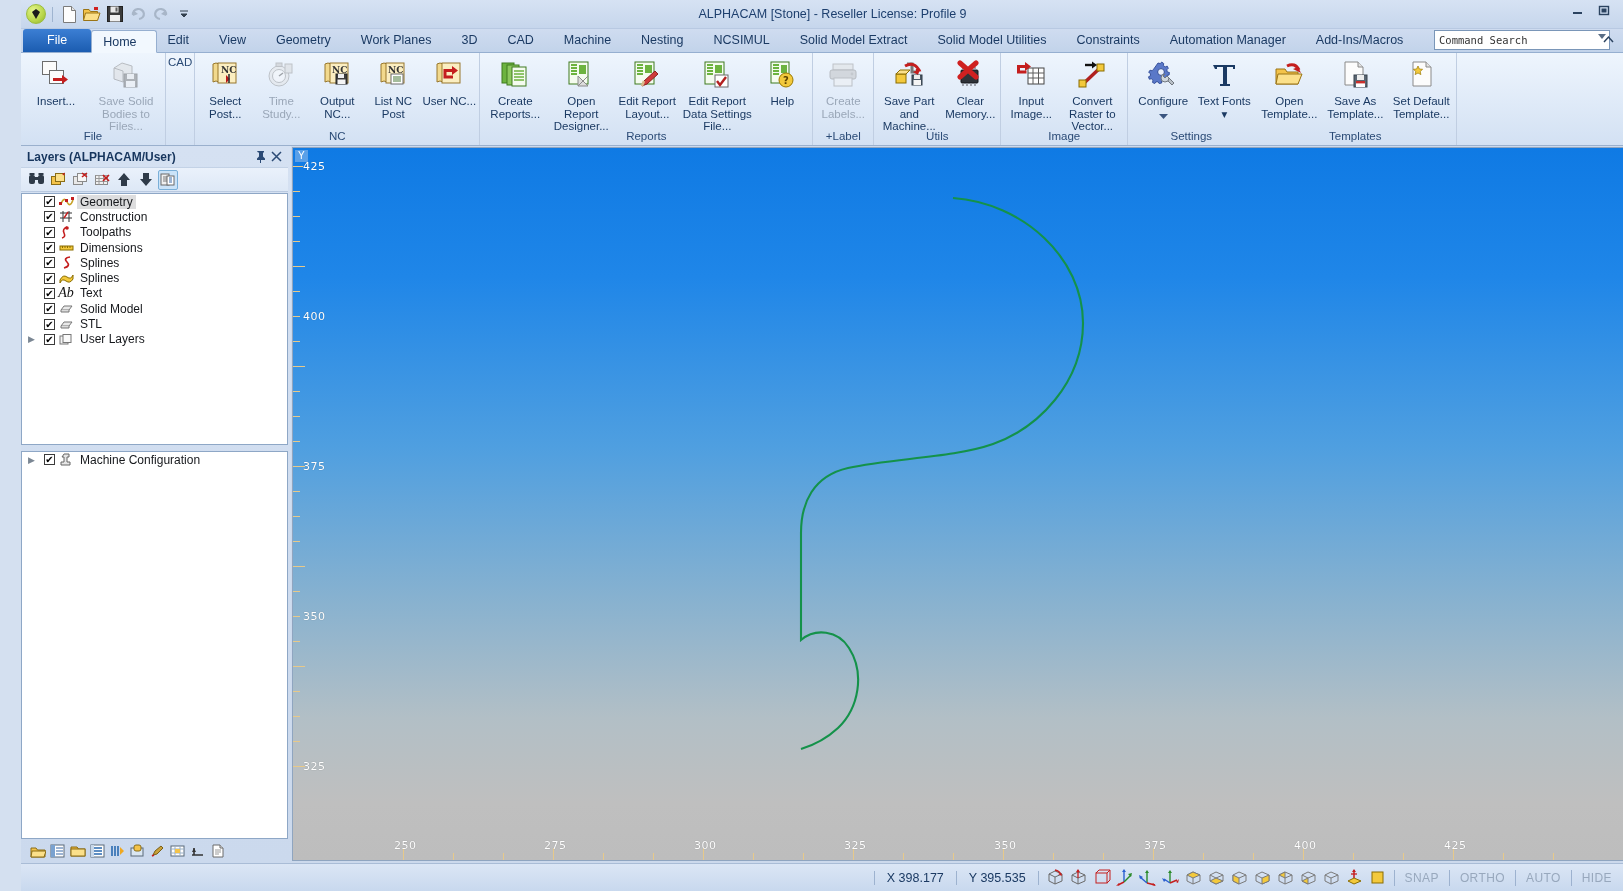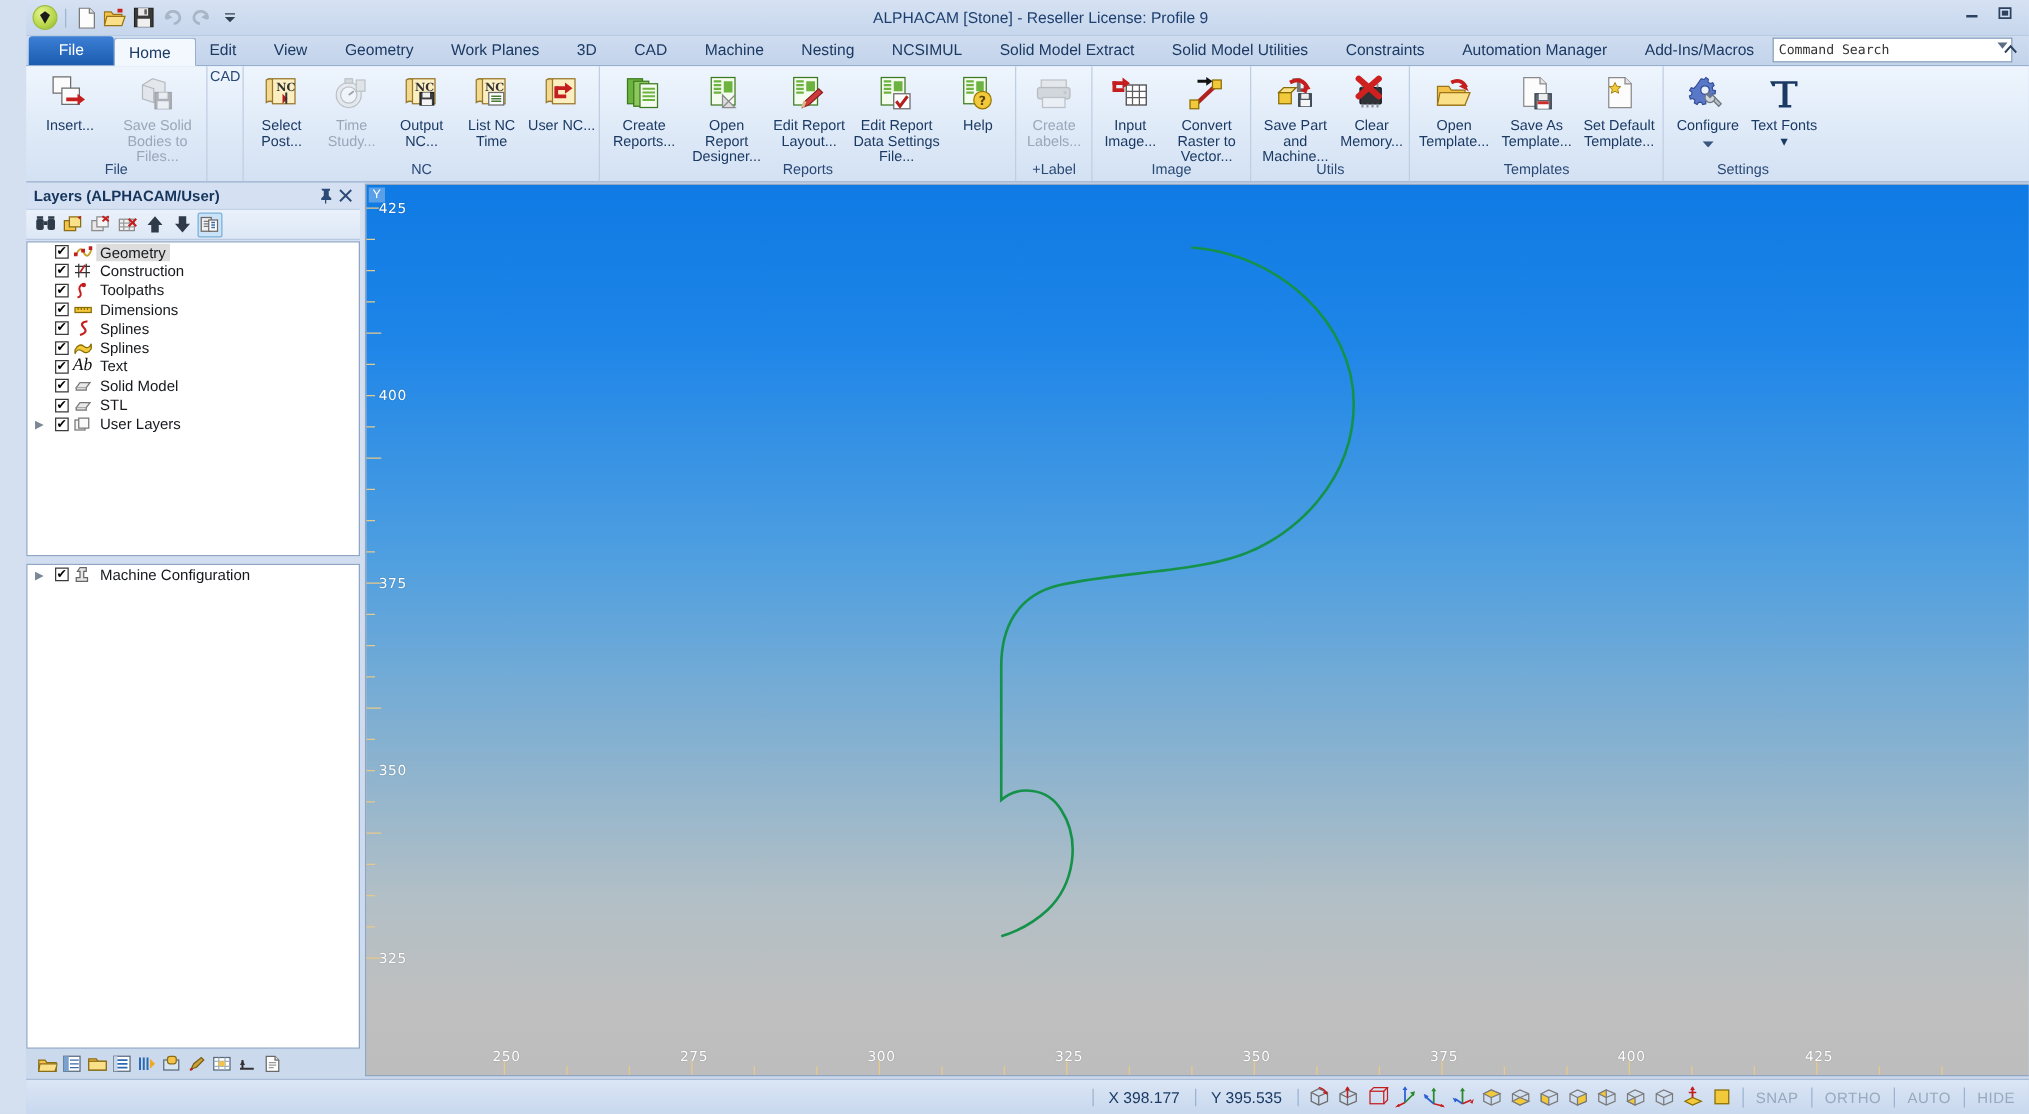--- a/index.html
+++ b/index.html
@@ -88,21 +88,21 @@
     border-bottom: 1px solid #f2f8fe;
     border-radius: 3px 3px 0 0;
     margin-bottom: -1px;
     z-index: 2;
   }
   .cmd-search-wrap {
     position: absolute; right: 34px; top: 1px;
     display: flex; align-items: center;
   }
   .cmd-search {
-    width: 192px; height: 20px;
+    width: 176px; height: 20px;
     background: #fff;
     border: 1px solid #7a96b8;
     font-family: "DejaVu Sans Mono", monospace;
     font-size: 10.5px;
     color: #333;
     padding: 0 16px 0 4px;
     line-height: 18px;
     position: relative;
   }
   .cmd-caret {
@@ -456,21 +456,21 @@
         <div class="ritem">
           <div class="ricon">
             <svg width="32" height="30" viewBox="0 0 32 30">
               <path d="M4 4 q3 -2 6 0 v18 q-3 -2 -6 0z" fill="#f2d98d" stroke="#97772c"></path>
               <rect x="9" y="3" width="18" height="20" fill="#fbeec1" stroke="#97772c"></rect>
               <text x="11" y="13" font-family="DejaVu Serif, serif" font-size="9" font-weight="bold" fill="#333">NC</text>
               <rect x="14" y="14" width="12" height="10" fill="#fff" stroke="#6a6a6a"></rect>
               <path d="M16 17 h8 M16 19 h8 M16 21 h8" stroke="#4a7a3a" stroke-width="1.2"></path>
             </svg>
           </div>
-          <div class="ritem-label">List NC Time</div>
+          <div class="ritem-label">List NC Post</div>
         </div>
         <div class="ritem">
           <div class="ricon">
             <svg width="32" height="30" viewBox="0 0 32 30">
               <path d="M4 4 q3 -2 6 0 v18 q-3 -2 -6 0z" fill="#f2d98d" stroke="#97772c"></path>
               <rect x="9" y="3" width="18" height="20" fill="#fbeec1" stroke="#97772c"></rect>
               <path d="M12 9 h7 v-3 l6 4.5 -6 4.5 v-3 h-7z" fill="#c41e1e"></path>
               <path d="M12 9 v8 h8" fill="none" stroke="#c41e1e" stroke-width="3"></path>
             </svg>
           </div>
@@ -553,49 +553,20 @@
               <rect x="6" y="4" width="20" height="6" fill="#dcdcdc" stroke="#8a8a8a"></rect>
               <rect x="3" y="10" width="26" height="9" rx="2" fill="#b9b9b9" stroke="#7d7d7d"></rect>
               <rect x="7" y="18" width="18" height="8" fill="#f1f1f1" stroke="#8a8a8a"></rect>
               <circle cx="25" cy="14" r="1.4" fill="#7aa85a"></circle>
             </svg>
           </div>
           <div class="ritem-label">Create Labels...</div>
         </div>
       </div>
       <div class="rgroup-title">+Label</div>
-    </div>
-
-    <div class="rgroup">
-      <div class="rgroup-items">
-        <div class="ritem">
-          <div class="ricon">
-            <svg width="32" height="30" viewBox="0 0 32 30">
-              <rect x="13" y="8" width="16" height="16" fill="#fff" stroke="#444"></rect>
-              <path d="M13 13 h16 M13 18 h16 M18 8 v16 M23.5 8 v16" stroke="#5d5d5d"></path>
-              <path d="M2 5 h8 v-3 l6 4.5 -6 4.5 v-3 h-8z" fill="#c41e1e"></path>
-              <path d="M3.5 5 v7 h8" fill="none" stroke="#c41e1e" stroke-width="3"></path>
-            </svg>
-          </div>
-          <div class="ritem-label">Input Image...</div>
-        </div>
-        <div class="ritem w66">
-          <div class="ricon">
-            <svg width="32" height="30" viewBox="0 0 32 30">
-              <path d="M7 24 L24 8" stroke="#b02020" stroke-width="3.4"></path>
-              <rect x="3" y="20" width="7" height="7" fill="#f3c93c" stroke="#8a6d00"></rect>
-              <rect x="21" y="4" width="7" height="7" fill="#f3c93c" stroke="#8a6d00"></rect>
-              <path d="M9 5 h9" stroke="#111" stroke-width="2.4"></path>
-              <path d="M16 1.5 l5 3.5 -5 3.5z" fill="#111"></path>
-            </svg>
-          </div>
-          <div class="ritem-label">Convert Raster to Vector...</div>
-        </div>
-      </div>
-      <div class="rgroup-title">Image</div>
     </div>
 
     <div class="rgroup">
       <div class="rgroup-items">
         <div class="ritem w66">
           <div class="ricon">
             <svg width="32" height="30" viewBox="0 0 32 30">
               <rect x="3" y="14" width="10" height="9" fill="#f3c93c" stroke="#8a6d00"></rect>
               <path d="M3 14 L7 10 L17 10 L13 14 Z" fill="#fbe08a" stroke="#8a6d00"></path>
               <path d="M14 4 h5 v8 h4" fill="none" stroke="#777" stroke-width="3"></path>
@@ -617,20 +588,81 @@
             </svg>
           </div>
           <div class="ritem-label">Clear Memory...</div>
         </div>
       </div>
       <div class="rgroup-title">Utils</div>
     </div>
 
     <div class="rgroup">
       <div class="rgroup-items">
+        <div class="ritem">
+          <div class="ricon">
+            <svg width="32" height="30" viewBox="0 0 32 30">
+              <rect x="13" y="8" width="16" height="16" fill="#fff" stroke="#444"></rect>
+              <path d="M13 13 h16 M13 18 h16 M18 8 v16 M23.5 8 v16" stroke="#5d5d5d"></path>
+              <path d="M2 5 h8 v-3 l6 4.5 -6 4.5 v-3 h-8z" fill="#c41e1e"></path>
+              <path d="M3.5 5 v7 h8" fill="none" stroke="#c41e1e" stroke-width="3"></path>
+            </svg>
+          </div>
+          <div class="ritem-label">Input Image...</div>
+        </div>
+        <div class="ritem w66">
+          <div class="ricon">
+            <svg width="32" height="30" viewBox="0 0 32 30">
+              <path d="M7 24 L24 8" stroke="#b02020" stroke-width="3.4"></path>
+              <rect x="3" y="20" width="7" height="7" fill="#f3c93c" stroke="#8a6d00"></rect>
+              <rect x="21" y="4" width="7" height="7" fill="#f3c93c" stroke="#8a6d00"></rect>
+              <path d="M9 5 h9" stroke="#111" stroke-width="2.4"></path>
+              <path d="M16 1.5 l5 3.5 -5 3.5z" fill="#111"></path>
+            </svg>
+          </div>
+          <div class="ritem-label">Convert Raster to Vector...</div>
+        </div>
+      </div>
+      <div class="rgroup-title">Image</div>
+    </div>
+
+    <div class="rgroup" style="border-right:none;">
+      <div class="rgroup-items">
+        <div class="ritem w66">
+          <div class="ricon">
+            <svg width="32" height="30" viewBox="0 0 32 30">
+              <path d="M11 3 l2.4 .6 1.3 -1.6 2 1.5 -.3 2.1 1.8 1.3 2-.8 1.1 2.2 -1.5 1.5 .5 2.2 2.1 .5 -.3 2.5 -2.1 .4 -.9 2 1.2 1.8 -1.9 1.7 -1.9 -1 -1.9 1 .1 2.1 -2.5 .6 -1.1 -1.8 -2.2 .1 -1.2 1.7 -2.2 -1.2 .5 -2.1 -1.6 -1.5 -2.1 .4 -.8 -2.4 1.9 -1 .1 -2.2 -1.8 -1.2 1.3 -2.2 2.1 .6 1.5 -1.6z" fill="#5a78c8" stroke="#2f4a95" stroke-width=".9"></path>
+              <circle cx="14" cy="12" r="3.4" fill="#eaf0fb" stroke="#2f4a95"></circle>
+              <path d="M21 17 l6 6 -2 2 -6 -6z" fill="#b9c0c8" stroke="#70777f"></path>
+              <path d="M18 14 a4 4 0 1 0 4 4 l-2 -2 -2 2 -2 -2 2 -2z" fill="#cfd6dd" stroke="#70777f"></path>
+            </svg>
+          </div>
+          <div class="ritem-label">Configure</div>
+          <div style="margin-top:1px;">
+            <svg width="9" height="5" viewBox="0 0 9 5">
+                <path d="M0 0 L4.5 5 L9 0 Z" fill="#3a5580"></path>
+              </svg>
+          </div>
+        </div>
+        <div class="ritem">
+          <div class="ricon">
+            <svg width="32" height="30" viewBox="0 0 32 30">
+              <path d="M5 5 h22 v4 h-2 v-2 h-6 v17 h3 v2 h-10 v-2 h3 v-17 h-6 v2 h-2z" fill="#1b3a63"></path>
+            </svg>
+          </div>
+          <div class="ritem-label">
+            <span>Text Fonts</span><span> ▾</span>
+          </div>
+        </div>
+      </div>
+      <div class="rgroup-title">Settings</div>
+    </div>
+
+    <div class="rgroup">
+      <div class="rgroup-items">
         <div class="ritem w66">
           <div class="ricon">
             <svg width="32" height="30" viewBox="0 0 32 30">
               <path d="M3 9 H12 L14 12 H25 V24 H3 Z" fill="#f3c34a" stroke="#9a7416"></path>
               <path d="M5 14 H29 L25 24 H3 Z" fill="#fbe08a" stroke="#9a7416"></path>
               <path d="M14 6 q8 -4 12 4" fill="none" stroke="#c41e1e" stroke-width="3"></path>
               <path d="M28 13 l-3 -6 -5 2z" fill="#c41e1e"></path>
             </svg>
           </div>
           <div class="ritem-label">Open Template...</div>
@@ -653,52 +685,20 @@
             <svg width="32" height="30" viewBox="0 0 32 30">
               <path d="M8 2 H21 L26 7 V26 H8 Z" fill="#fcfcfc" stroke="#8a8a8a"></path>
               <path d="M21 2 V7 H26" fill="#e3e3e3" stroke="#8a8a8a"></path>
               <path d="M13 6 l1.4 3 3.2 .3 -2.4 2.2 .7 3.1 -2.9 -1.6 -2.9 1.6 .7 -3.1 -2.4 -2.2 3.2 -.3z" fill="#f3c93c" stroke="#9a7800" stroke-width=".7"></path>
             </svg>
           </div>
           <div class="ritem-label">Set Default Template...</div>
         </div>
       </div>
       <div class="rgroup-title">Templates</div>
-    </div>
-
-    <div class="rgroup" style="border-right:none;">
-      <div class="rgroup-items">
-        <div class="ritem w66">
-          <div class="ricon">
-            <svg width="32" height="30" viewBox="0 0 32 30">
-              <path d="M11 3 l2.4 .6 1.3 -1.6 2 1.5 -.3 2.1 1.8 1.3 2-.8 1.1 2.2 -1.5 1.5 .5 2.2 2.1 .5 -.3 2.5 -2.1 .4 -.9 2 1.2 1.8 -1.9 1.7 -1.9 -1 -1.9 1 .1 2.1 -2.5 .6 -1.1 -1.8 -2.2 .1 -1.2 1.7 -2.2 -1.2 .5 -2.1 -1.6 -1.5 -2.1 .4 -.8 -2.4 1.9 -1 .1 -2.2 -1.8 -1.2 1.3 -2.2 2.1 .6 1.5 -1.6z" fill="#5a78c8" stroke="#2f4a95" stroke-width=".9"></path>
-              <circle cx="14" cy="12" r="3.4" fill="#eaf0fb" stroke="#2f4a95"></circle>
-              <path d="M21 17 l6 6 -2 2 -6 -6z" fill="#b9c0c8" stroke="#70777f"></path>
-              <path d="M18 14 a4 4 0 1 0 4 4 l-2 -2 -2 2 -2 -2 2 -2z" fill="#cfd6dd" stroke="#70777f"></path>
-            </svg>
-          </div>
-          <div class="ritem-label">Configure</div>
-          <div style="margin-top:1px;">
-            <svg width="9" height="5" viewBox="0 0 9 5">
-                <path d="M0 0 L4.5 5 L9 0 Z" fill="#3a5580"></path>
-              </svg>
-          </div>
-        </div>
-        <div class="ritem">
-          <div class="ricon">
-            <svg width="32" height="30" viewBox="0 0 32 30">
-              <path d="M5 5 h22 v4 h-2 v-2 h-6 v17 h3 v2 h-10 v-2 h3 v-17 h-6 v2 h-2z" fill="#1b3a63"></path>
-            </svg>
-          </div>
-          <div class="ritem-label">
-            <span>Text Fonts</span><span> ▾</span>
-          </div>
-        </div>
-      </div>
-      <div class="rgroup-title">Settings</div>
     </div>
 
   </div>
 
   <div class="body">
 
     <div class="leftdock">
       <div class="panel-header">
         <span>Layers (ALPHACAM/User)</span>
         <span class="spacer"></span>

